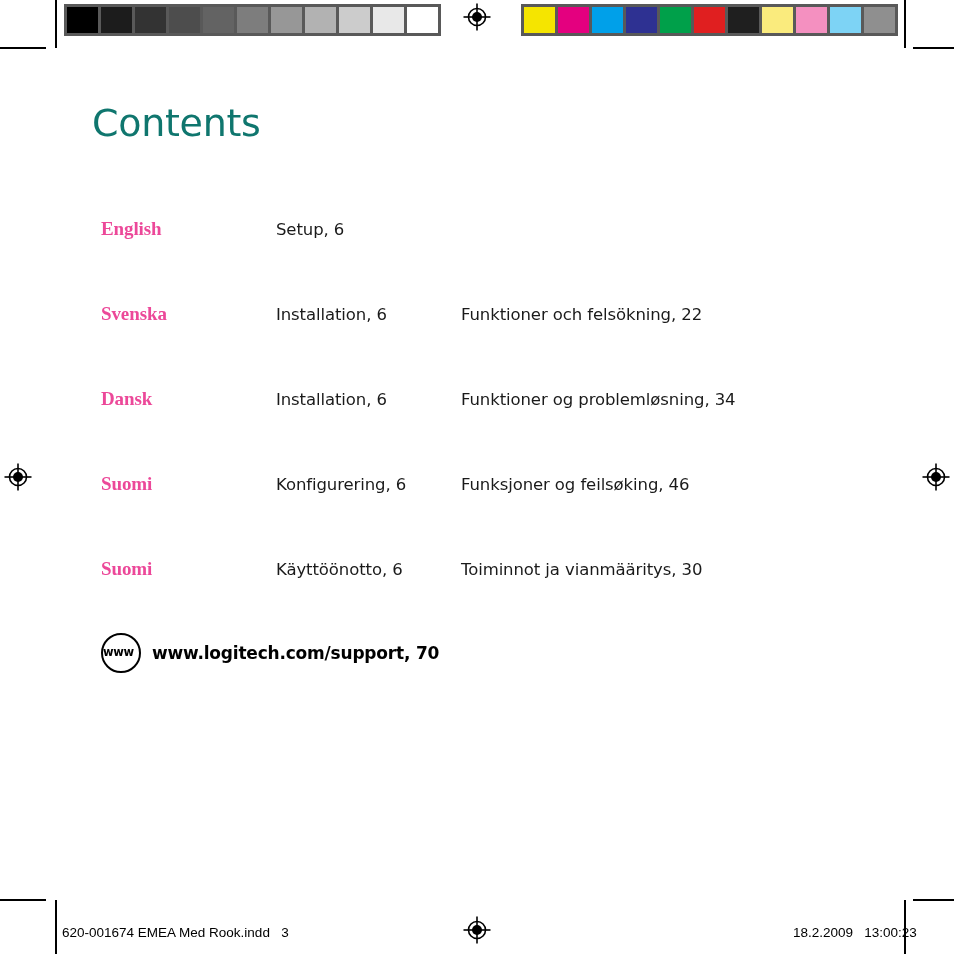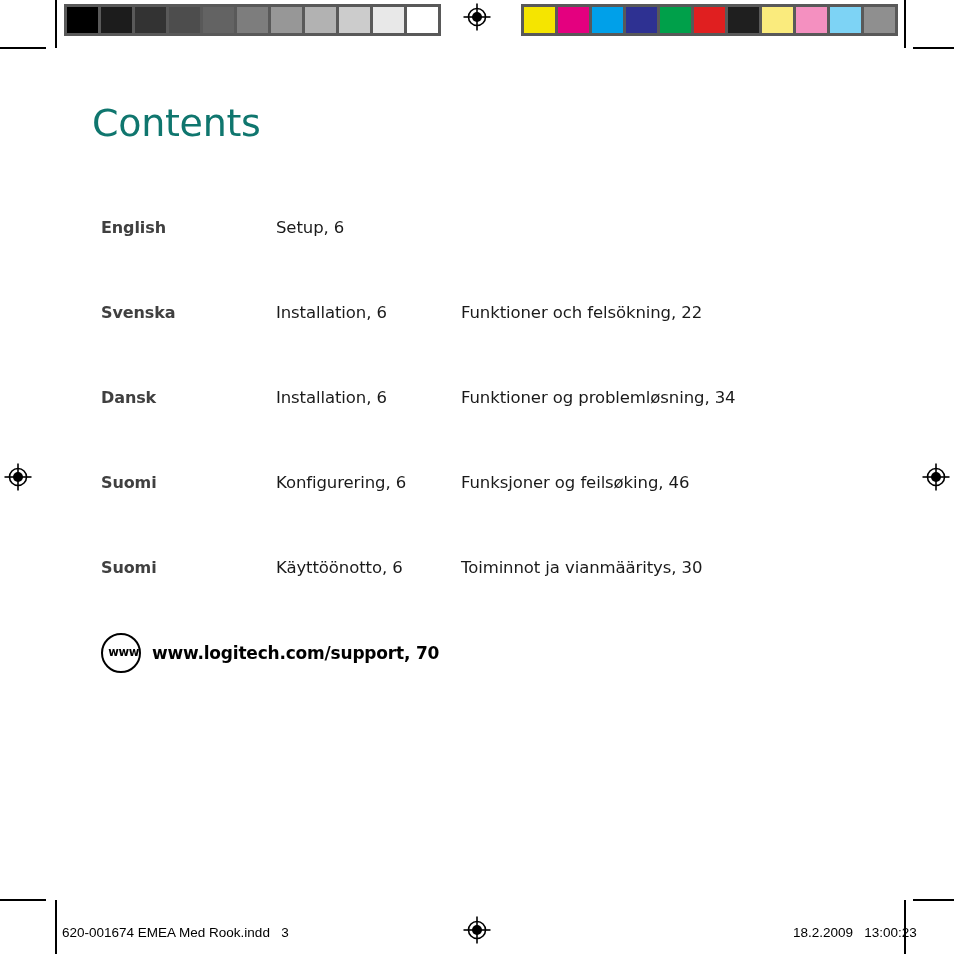--- a/index.html
+++ b/index.html
@@ -77,24 +77,25 @@
     width: 800px;
   }
   .toc-row {
     display: flex;
     align-items: baseline;
     height: 85px;
   }
   .lang-name {
     width: 175px;
     flex: 0 0 175px;
-    font-size: 16px;
+    font-size: 19px;
     font-weight: bold;
-    color: #404040;
+    color: #ec4899;
     letter-spacing: -0.1px;
+    font-family: Liberation Serif, serif;
   }
   .col-setup {
     width: 185px;
     flex: 0 0 185px;
     font-size: 16.5px;
     color: #1a1a1a;
     letter-spacing: -0.1px;
   }
   .col-features {
     flex: 1 1 auto;
@@ -110,21 +111,21 @@
     display: flex;
     align-items: center;
   }
   .www-badge {
     width: 40px;
     height: 40px;
     border: 2.2px solid #000000;
     border-radius: 50%;
     display: flex;
     align-items: center;
-    justify-content: flex-end;
+    justify-content: flex-start;
     box-sizing: border-box;
     flex: 0 0 40px;
   }
   .www-badge span {
     font-size: 11.5px;
     font-weight: bold;
     letter-spacing: -0.4px;
     color: #000000;
     line-height: 1;
   }

